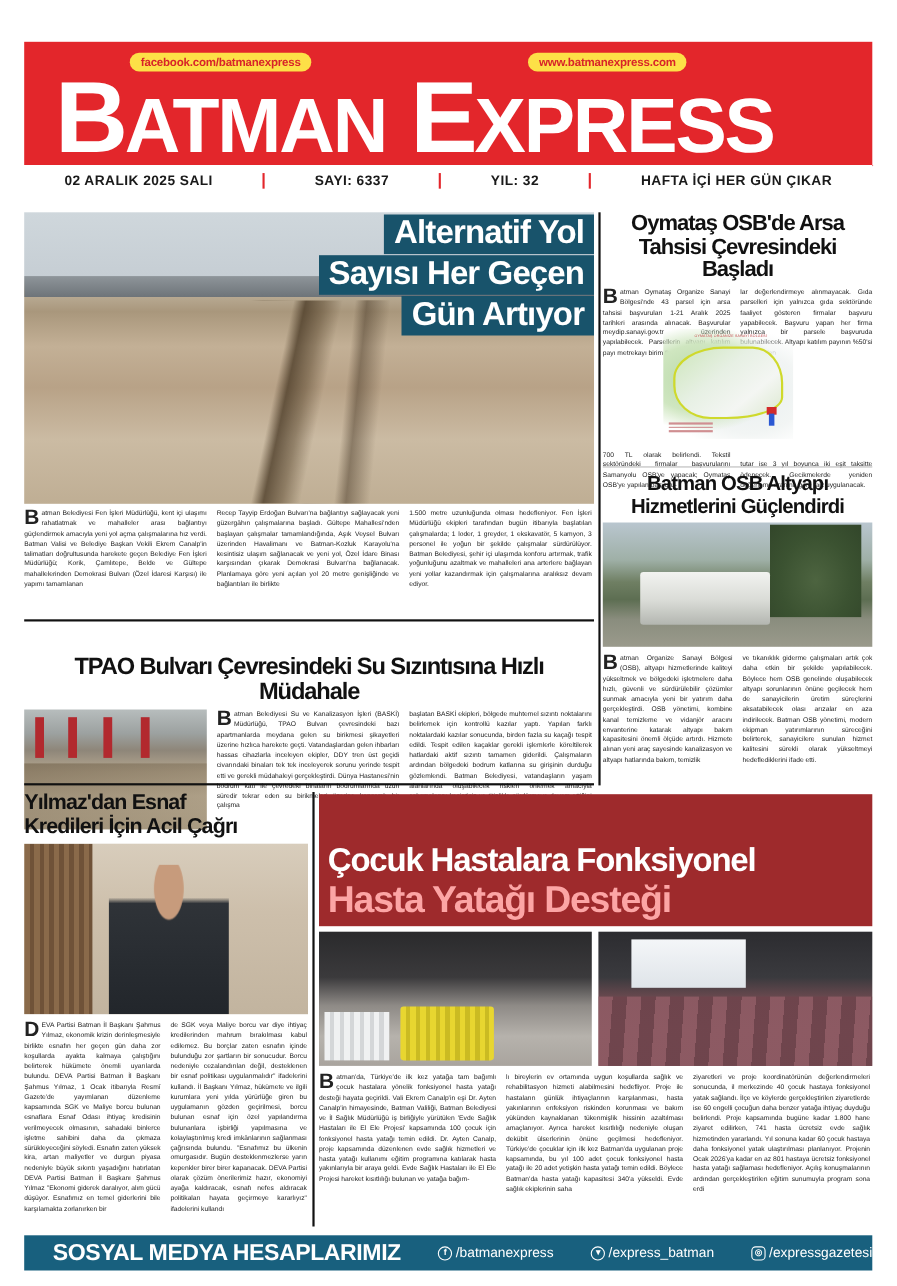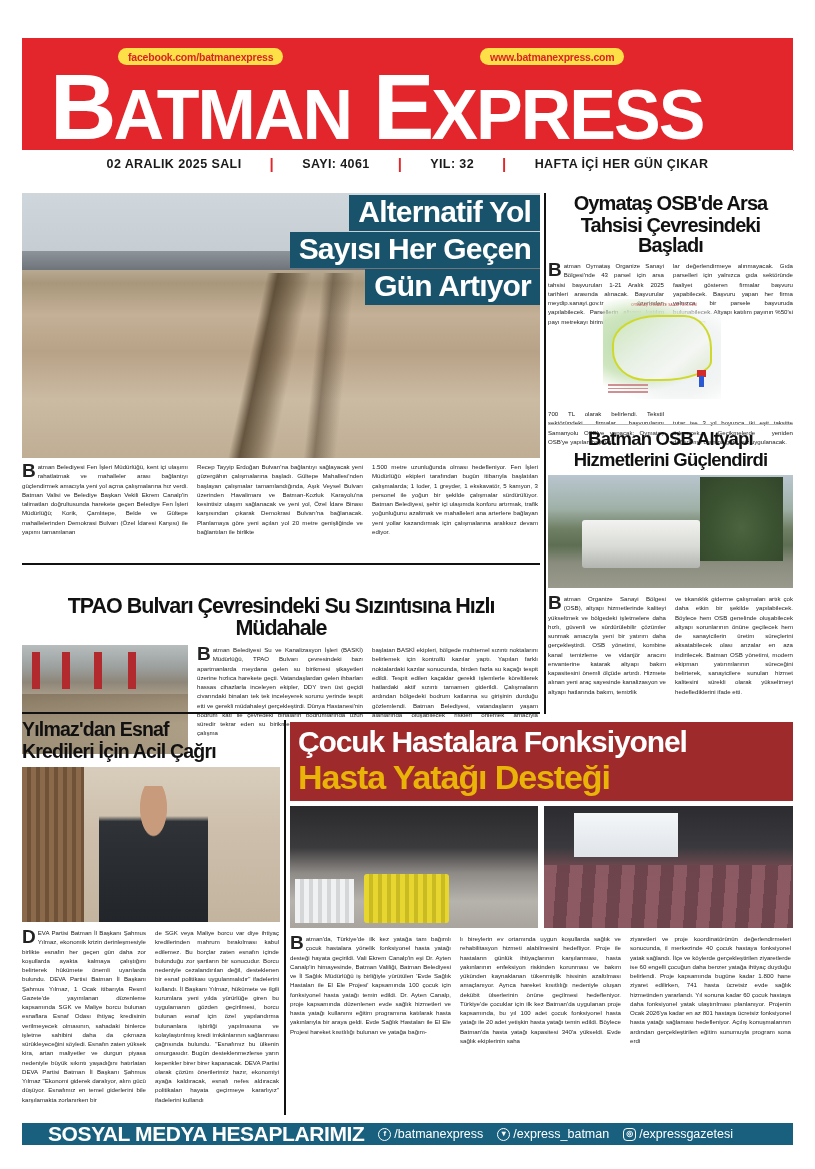--- a/index.html
+++ b/index.html
@@ -39,21 +39,21 @@
     letter-spacing: -3px; display: flex; align-items: baseline;
   }
   .lw-cap { font-size: 92px; }
   .lw-rest { font-size: 70px; letter-spacing: -2px; }
   .logo-gap { width: 22px; }
 
   .dateline {
     position: absolute; left: 22px; top: 150px; width: 771px; height: 27px;
     background: #ffffff; color: #1a1a1a;
     display: flex; align-items: center; justify-content: center;
-    gap: 0px; font-size: 12.5px; font-weight: bold; letter-spacing: 0.4px;
+    gap: 16px; font-size: 12.5px; font-weight: bold; letter-spacing: 0.4px;
   }
   .dateline span.seg { padding: 0 28px; }
   .dl-sep { color: #e3262b; font-weight: bold; font-size: 15px; }
 
   
   .hl { font-weight: bold; color: #111; line-height: 1.0; letter-spacing: -0.6px; }
   .body-col {
     font-size: 6.1px; line-height: 1.52; color: #222; text-align: justify;
     font-family: "Liberation Sans", sans-serif;
     -webkit-hyphens: auto; hyphens: auto;
@@ -165,22 +165,22 @@
   .map-legend { position:absolute; left:4%; bottom:4%; width:34%; }
   .map-legend i { display:block; height:1.6px; background:#d08f92; margin-bottom:2px; }
   .banner-red  { background: #9e2a2c; color:#fff; }
 
   .hl-block-line {
     display:inline-block; background:#18536b; color:#fff;
     padding: 2px 9px 4px 9px; font-weight:bold; letter-spacing:-0.8px; line-height:1.0;
   }
 
   .social-bar {
-    position:absolute; left:22px; top:1123px; width:771px; height:22px;
-    background:#18607e; display:flex; align-items:center; padding-left:26px; gap:14px;
+    position:absolute; left:22px; top:1123px; width:771px; height:32px;
+    background:#18607e; display:flex; align-items:center; padding-left:26px; gap:14px;justify-content:space-between;
   }
   .sb-title { color:#fff; font-weight:bold; font-size:21px; letter-spacing:-0.4px; }
   .sb-item { display:flex; align-items:center; gap:3px; color:#fff; font-size:12.5px; }
   .sb-ic {
     width:13px; height:13px; border-radius:50%; border:1.4px solid #fff;
     display:flex; align-items:center; justify-content:center;
     font-size:8px; font-weight:bold; line-height:1;
   }
   .sb-ic.ig { border-radius:4px; }
 </style>
@@ -204,21 +204,21 @@
       <div class="logo-word">
         <span class="lw-cap">E</span>
         <span class="lw-rest">XPRESS</span>
       </div>
     </div>
   </div>
 
   <div class="dateline">
     <span class="seg">02  ARALIK  2025  SALI</span>
     <span class="dl-sep">|</span>
-    <span class="seg">SAYI: 4061</span>
+    <span class="seg">SAYI: 6337</span>
     <span class="dl-sep">|</span>
     <span class="seg">YIL: 32</span>
     <span class="dl-sep">|</span>
     <span class="seg">HAFTA İÇİ HER GÜN ÇIKAR</span>
   </div>
 
   <div style="position:absolute;left:22px;top:193px;width:518px;height:265px;">
     <div class="photo ph-road" style="position:absolute;inset:0;"></div>
 
     <div style="position:absolute;right:0px;top:2px;text-align:right;width:100%;">
@@ -305,22 +305,22 @@
       <p class="body-col dropcap" style="width:124px;">DEVA Partisi Batman İl Başkanı Şahmus Yılmaz, ekonomik krizin derinleşmesiyle birlikte esnafın her geçen gün daha zor koşullarda ayakta kalmaya çalıştığını belirterek hükümete önemli uyarılarda bulundu. DEVA Partisi Batman İl Başkanı Şahmus Yılmaz, 1 Ocak itibarıyla Resmî Gazete'de yayımlanan düzenleme kapsamında SGK ve Maliye borcu bulunan esnaflara Esnaf Odası ihtiyaç kredisinin verilmeyecek olmasının, sahadaki binlerce işletme sahibini daha da çıkmaza sürükleyeceğini söyledi. Esnafın zaten yüksek kira, artan maliyetler ve durgun piyasa nedeniyle büyük sıkıntı yaşadığını hatırlatan DEVA Partisi Batman İl Başkanı Şahmus Yılmaz "Ekonomi giderek daralıyor, alım gücü düşüyor. Esnafımız en temel giderlerini bile karşılamakta zorlanırken bir</p>
       <p class="body-col" style="width:124px;">de SGK veya Maliye borcu var diye ihtiyaç kredilerinden mahrum bırakılması kabul edilemez. Bu borçlar zaten esnafın içinde bulunduğu zor şartların bir sonucudur. Borcu nedeniyle cezalandırılan değil, desteklenen bir esnaf politikası uygulanmalıdır" ifadelerini kullandı. İl Başkanı Yılmaz, hükümete ve ilgili kurumlara yeni yılda yürürlüğe giren bu uygulamanın gözden geçirilmesi, borcu bulunan esnaf için özel yapılandırma bulunanlara işbirliği yapılmasına ve kolaylaştırılmış kredi imkânlarının sağlanması çağrısında bulundu. "Esnafımız bu ülkenin omurgasıdır. Bugün desteklenmezlerse yarın kepenkler birer birer kapanacak. DEVA Partisi olarak çözüm önerilerimiz hazır, ekonomiyi ayağa kaldıracak, esnafı nefes aldıracak politikaları hayata geçirmeye kararlıyız" ifadelerini kullandı</p>
     </div>
   </div>
 
   <div class="rule" style="position:absolute;left:284px;top:720px;width:1.5px;height:395px;"></div>
 
   <div style="position:absolute;left:290px;top:722px;width:503px;height:395px;">
 
     <div class="banner-red" style="padding:5px 8px 7px 8px;">
-      <div class="hl" style="color:#fff;font-size:30px;letter-spacing:-1.1px;">Çocuk Hastalara Fonksiyonel</div>
-      <div class="hl" style="color:#eab308;font-size:34px;letter-spacing:-1.1px;margin-top:3px;">Hasta Yatağı Desteği</div>
+      <div class="hl" style="color:#fff;font-size:30px;letter-spacing:-1.1px;margin-top:41px;">Çocuk Hastalara Fonksiyonel</div>
+      <div class="hl" style="color:#fca5a5;font-size:34px;letter-spacing:-1.1px;margin-top:3px;">Hasta Yatağı Desteği</div>
     </div>
 
     <div style="display:flex;gap:6px;margin-top:5px;">
       <div class="photo ph-bed" style="width:248px;height:122px;"></div>
       <div class="photo ph-hall" style="width:249px;height:122px;"></div>
     </div>
 
     <div style="display:flex;gap:9px;margin-top:6px;">
       <p class="body-col dropcap" style="width:161px;">Batman'da, Türkiye'de ilk kez yatağa tam bağımlı çocuk hastalara yönelik fonksiyonel hasta yatağı desteği hayata geçirildi. Vali Ekrem Canalp'in eşi Dr. Ayten Canalp'in himayesinde, Batman Valiliği, Batman Belediyesi ve İl Sağlık Müdürlüğü iş birliğiyle yürütülen 'Evde Sağlık Hastaları ile El Ele Projesi' kapsamında 100 çocuk için fonksiyonel hasta yatağı temin edildi. Dr. Ayten Canalp, proje kapsamında düzenlenen evde sağlık hizmetleri ve hasta yatağı kullanımı eğitim programına katılarak hasta yakınlarıyla bir araya geldi. Evde Sağlık Hastaları ile El Ele Projesi hareket kısıtlılığı bulunan ve yatağa bağım-</p>
       <p class="body-col" style="width:161px;">lı bireylerin ev ortamında uygun koşullarda sağlık ve rehabilitasyon hizmeti alabilmesini hedefliyor. Proje ile hastaların günlük ihtiyaçlarının karşılanması, hasta yakınlarının enfeksiyon riskinden korunması ve bakım yükünden kaynaklanan tükenmişlik hissinin azaltılması amaçlanıyor. Ayrıca hareket kısıtlılığı nedeniyle oluşan dekübit ülserlerinin önüne geçilmesi hedefleniyor. Türkiye'de çocuklar için ilk kez Batman'da uygulanan proje kapsamında, bu yıl 100 adet çocuk fonksiyonel hasta yatağı ile 20 adet yetişkin hasta yatağı temin edildi. Böylece Batman'da hasta yatağı kapasitesi 340'a yükseldi. Evde sağlık ekiplerinin saha</p>

